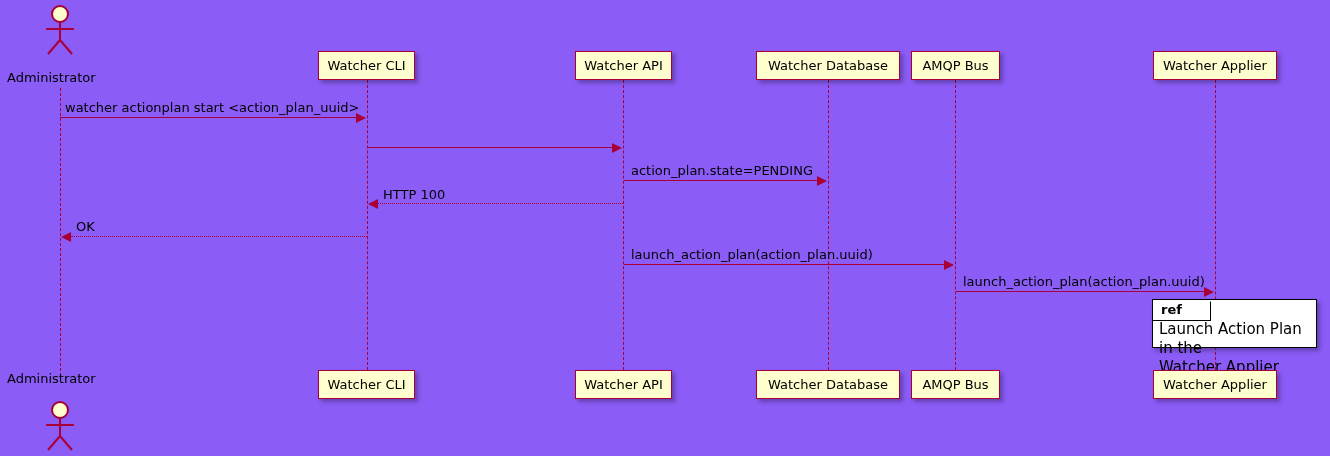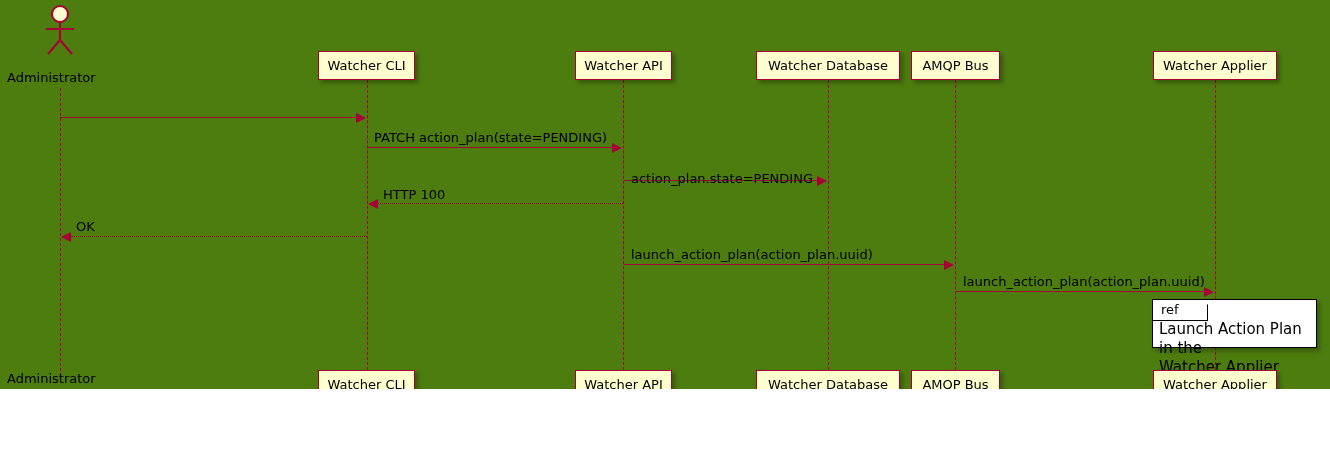--- a/index.html
+++ b/index.html
@@ -4,22 +4,22 @@
 <title>Watcher Action Plan Sequence Diagram</title>
 <style>
   html, body {
     margin: 0;
     padding: 0;
     background: #FFFFFF;
   }
   #canvas {
     position: relative;
     width: 1330px;
-    height: 389px;
-    background: #4d7c0f;
+    height: 456px;
+    background: #8b5cf6;
     font-family: "DejaVu Sans", sans-serif;
     overflow: hidden;
   }
 
   
   .participant {
     position: absolute;
     box-sizing: border-box;
     background: #FEFECE;
     border: 1.5px solid #A80036;
@@ -95,21 +95,21 @@
     box-shadow: 3px 3px 4px rgba(0,0,0,0.28);
   }
   .ref-tab {
     position: absolute;
     left: 0; top: 0;
     box-sizing: border-box;
     background: #FFFFFF;
     border-right: 1.5px solid #000000;
     border-bottom: 1.5px solid #000000;
     font-size: 13px;
-    font-weight: normal;
+    font-weight: bold;
     color: #000000;
     padding: 2px 28px 2px 8px;
     line-height: 1.2;
     white-space: nowrap;
   }
   .ref-tab-corner {
     position: absolute;
     width: 0; height: 0;
     border-left: 10px solid #FFFFFF;
     border-bottom: 10px solid transparent;
@@ -146,28 +146,28 @@
   <div class="actor-label" style="left:7px; top:71px;">Administrator</div>
 
   <div class="participant" style="left:318px; top:51px; width:97px;">Watcher CLI</div>
   <div class="participant" style="left:575px; top:51px; width:97px;">Watcher API</div>
   <div class="participant" style="left:756px; top:51px; width:144px;">Watcher Database</div>
   <div class="participant" style="left:911px; top:51px; width:89px;">AMQP Bus</div>
   <div class="participant" style="left:1153px; top:51px; width:124px;">Watcher Applier</div>
 
   <div class="msg" style="left:60px; top:117px; width:298px;"></div>
   <div class="arrowhead right" style="left:356px; top:112.5px;"></div>
+  <div class="msg-label" style="left:65px; top:101px;">watcher actionplan start &lt;action_plan_uuid&gt;</div>
 
   <div class="msg" style="left:368px; top:147px; width:246px;"></div>
   <div class="arrowhead right" style="left:612px; top:142.5px;"></div>
-  <div class="msg-label" style="left:374px; top:131px;">PATCH action_plan(state=PENDING)</div>
 
   <div class="msg" style="left:624px; top:180px; width:195px;"></div>
   <div class="arrowhead right" style="left:817px; top:175.5px;"></div>
-  <div class="msg-label" style="left:631px; top:164px;margin-top:8px;">action_plan.state=PENDING</div>
+  <div class="msg-label" style="left:631px; top:164px;">action_plan.state=PENDING</div>
 
   <div class="msg dotted" style="left:378px; top:203px; width:245px;"></div>
   <div class="arrowhead left" style="left:368px; top:198.5px;"></div>
   <div class="msg-label" style="left:383px; top:188px;">HTTP 100</div>
 
   <div class="msg dotted" style="left:71px; top:236px; width:296px;"></div>
   <div class="arrowhead left" style="left:61px; top:231.5px;"></div>
   <div class="msg-label" style="left:76px; top:220px;">OK</div>
 
   <div class="msg" style="left:624px; top:264px; width:322px;"></div>

